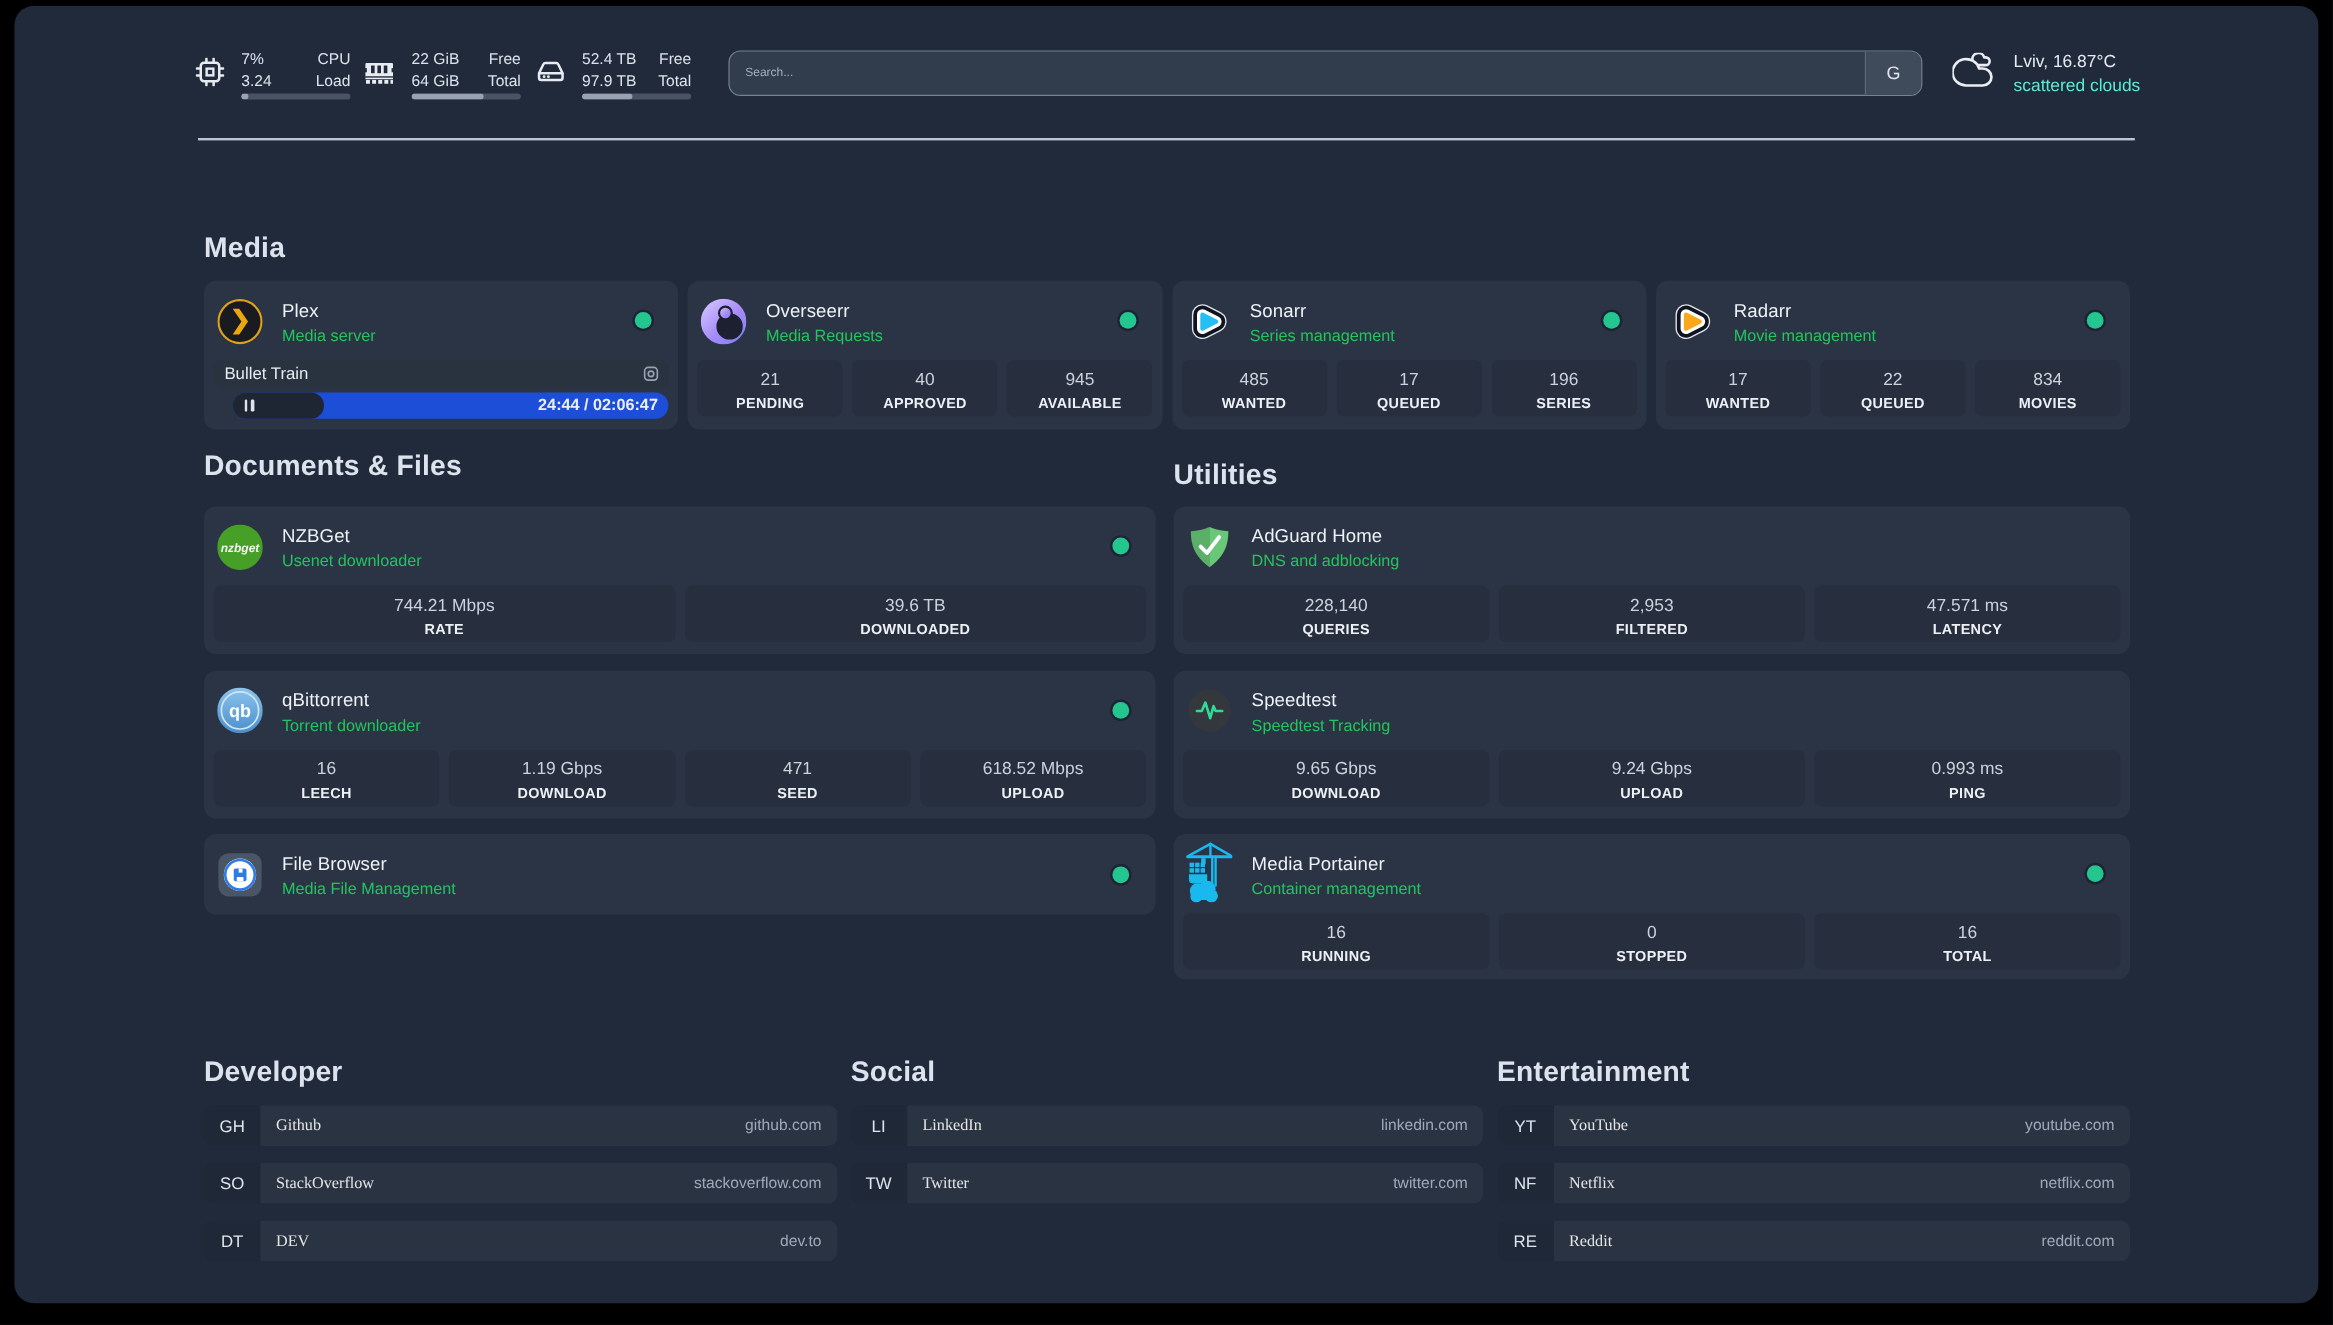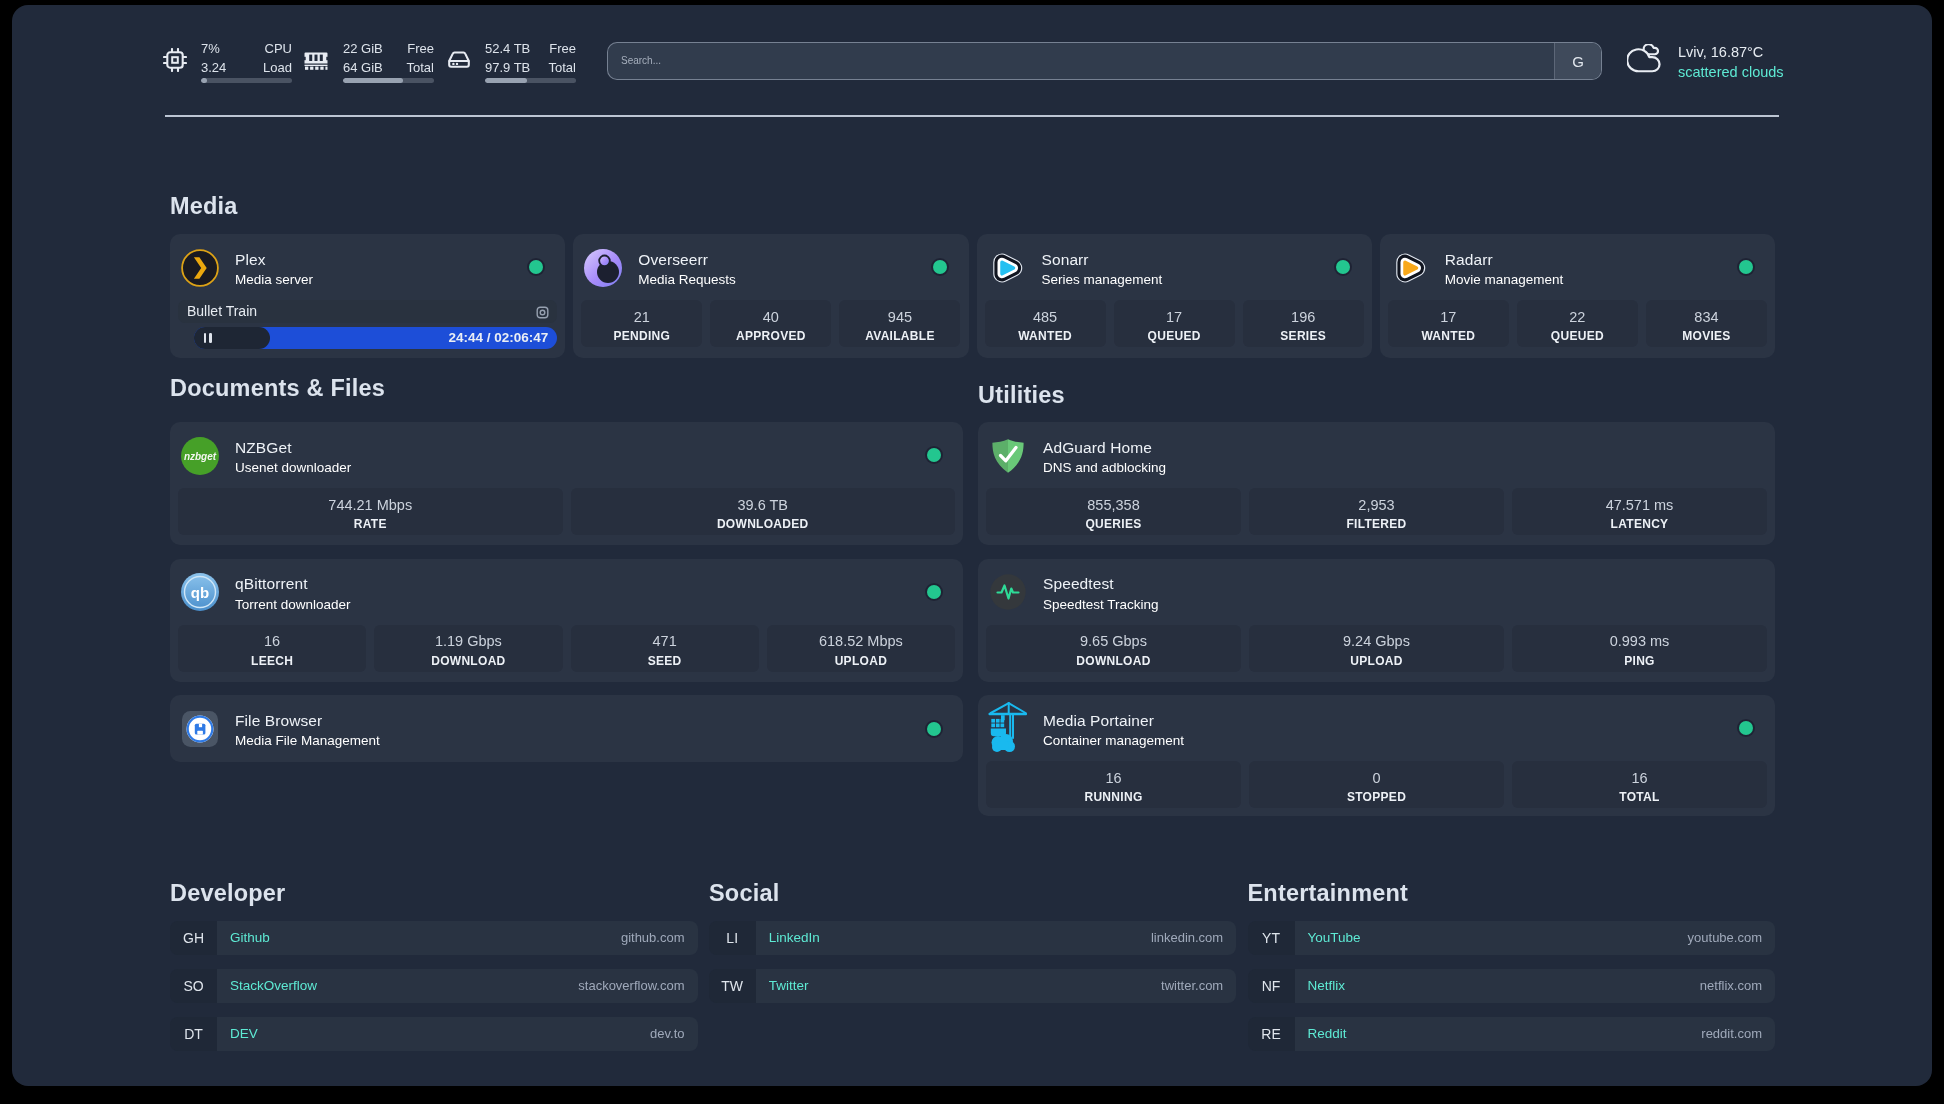--- a/index.html
+++ b/index.html
@@ -1,34 +1,34 @@
 <!DOCTYPE html>
 <html><head><meta charset="utf-8"><style>
 * { margin:0; padding:0; box-sizing:border-box; }
 body { width:1944px; height:1104px; background:#000; font-family:"Liberation Sans",sans-serif; position:relative; overflow:hidden; }
 .page { position:absolute; left:12px; top:5px; width:1920px; height:1081px; background:#212a3b; border-radius:16px; overflow:hidden; }
 .abs { position:absolute; }
 .sect { position:absolute; font-size:23.5px; line-height:27px; font-weight:700; color:#dce3ed; letter-spacing:.2px; }
 .card { position:absolute; background:#2b3444; border-radius:10px; }
 .logo { position:absolute; left:11px; top:14.5px; width:37px; height:37px; }
 .tname { position:absolute; left:65px; top:15.5px; font-size:15.5px; line-height:20px; font-weight:400; letter-spacing:.1px; color:#eef2f7; }
-.tdesc { position:absolute; left:65px; top:37px; font-size:13.5px; line-height:18px; color:#ffffff; }
+.tdesc { position:absolute; left:65px; top:37px; font-size:13.5px; line-height:18px; color:#22c55e; }
 .dot { position:absolute; right:22px; top:26px; width:14px; height:14px; border-radius:50%; background:#23c68f; box-shadow:0 0 0 2px rgba(25,29,46,.7); }
 .stats { position:absolute; left:8px; right:8px; top:66px; height:47px; display:flex; gap:8px; }
 .blk { flex:1; background:#272f3e; border-radius:6px; text-align:center; position:relative; }
 .v { position:absolute; top:4.5px; left:0; right:0; font-size:14.5px; line-height:24px; color:#ccd3dd; }
 .l { position:absolute; top:28px; left:0; right:0; font-size:12px; line-height:16px; font-weight:700; color:#edf1f6; letter-spacing:.3px; }
 .res { position:absolute; top:34px; width:91px; font-size:13px; line-height:19px; color:#dde3eb; }
 .res .r1 { display:flex; justify-content:space-between; }
 .bar { position:absolute; top:72.5px; width:91px; height:5px; border-radius:3px; background:#4a5363; overflow:hidden; }
 .bar i { display:block; height:100%; background:#98a2b1; border-radius:3px; }
 .bm { position:absolute; width:527.5px; height:34px; border-radius:8px; overflow:hidden; display:flex; }
 .bm .ab { width:47px; background:#1f2837; color:#dfe5ec; font-weight:500; font-size:14px; display:flex; align-items:center; justify-content:center; }
 .bm .bd { flex:1; background:#293342; display:flex; align-items:center; justify-content:space-between; padding:0 13px; }
-.bm .nm { color:#5eead4; font-size:13.5px; }
+.bm .nm { color:#e5e5e5; font-size:13.5px;font-family:Liberation Serif, serif; }
 .bm .ur { color:#9fa9ba; font-size:13px; }
 </style></head><body>
 <div class="page">
 
 <div class="abs" style="left:151px;top:43px;width:24px;height:24px"><svg width="24" height="24" viewBox="0 0 24 24">
         <g fill="none" stroke="#e7ebf2" stroke-width="2.1" stroke-linecap="round">
           <rect x="4.3" y="4.3" width="15.4" height="15.4" rx="2.8"></rect>
           <rect x="9.2" y="9.2" width="5.6" height="5.6" stroke-width="2"></rect>
           <path d="M9 1v2.4M15 1v2.4M9 20.6V23M15 20.6V23M1 9h2.4M1 15h2.4M20.6 9H23M20.6 15H23"></path>
         </g>
@@ -302,21 +302,21 @@
               <stop offset="1" stop-color="#69c878"></stop>
             </linearGradient>
           </defs>
           <path d="M19 2.2 C24 4.6 29.5 5.2 34.6 5.8 C34.6 15.5 32.6 26 19 35.8 C5.4 26 3.4 15.5 3.4 5.8 C8.5 5.2 14 4.6 19 2.2 Z" fill="url(#ag)"></path>
           <path d="M11.5 18.5 L16.8 23.8 L27 10.5" fill="none" stroke="#fff" stroke-width="3.2" stroke-linecap="round" stroke-linejoin="round"></path>
         </svg></div>
       <div class="tname">AdGuard Home</div>
       <div class="tdesc">DNS and adblocking</div>
       <div class="stats">
         <div class="blk">
-          <div class="v">855,358</div>
+          <div class="v">228,140</div>
           <div class="l">QUERIES</div>
         </div>
         <div class="blk">
           <div class="v">2,953</div>
           <div class="l">FILTERED</div>
         </div>
         <div class="blk">
           <div class="v">47.571 ms</div>
           <div class="l">LATENCY</div>
         </div>

